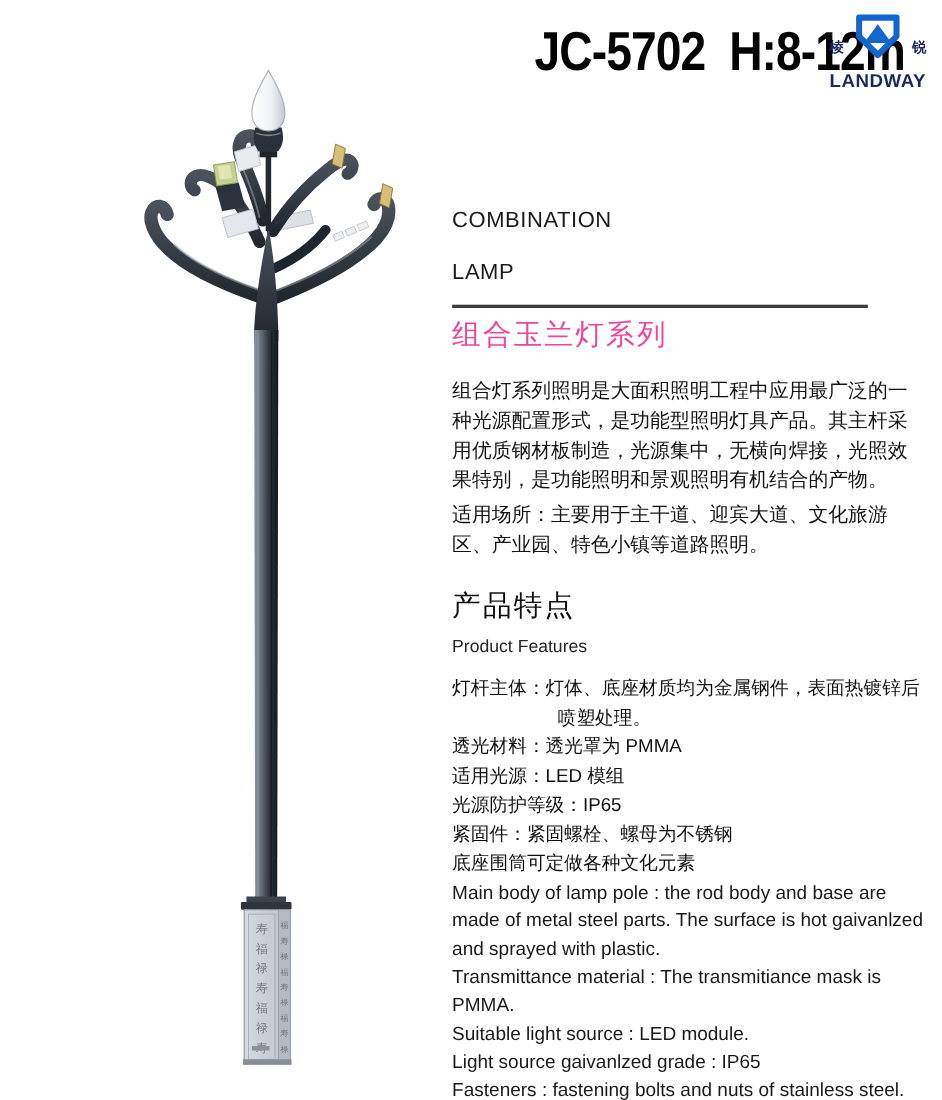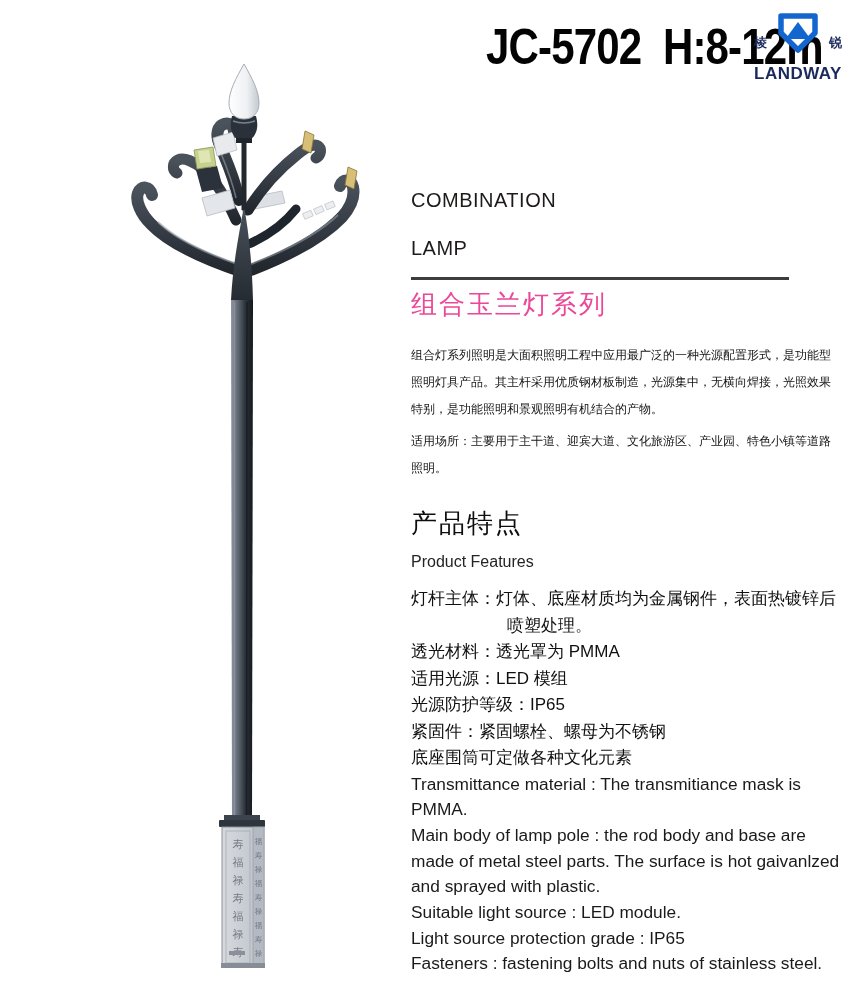--- a/index.html
+++ b/index.html
@@ -16,21 +16,21 @@
   .logo-cn{position:absolute;bottom:10px;font-size:13px;font-weight:bold;color:#1c2b5c;}
   .logo-cn.left{left:6px;}
   .logo-cn.right{right:6px;}
   .logo-wordmark{margin-top:2px;font-size:17px;font-weight:bold;color:#1b2a5c;letter-spacing:.5px;}
 
   
   .content{position:absolute;left:411px;top:176px;width:430px;}
   .title-en{font-size:20px;line-height:48px;font-weight:400;color:#1d1b1a;letter-spacing:.5px;}
   .divider{width:378px;height:3px;background:#3d3d3d;margin-top:5px;}
   .series-cn{margin-top:7px;font-size:26px;color:#ec4899;letter-spacing:2px;}
-  .para-cn{margin-top:20px;width:424px;font-size:12px;line-height:27px;color:#131313;}
+  .para-cn{margin-top:20px;width:424px;font-size:18px;line-height:27px;color:#131313;}
   .para-cn + .para-cn{margin-top:5px;}
   .features-title-cn{margin-top:24px;font-size:26px;color:#0d0d0d;font-weight:500;letter-spacing:2px;}
   .features-title-en{margin-top:12px;font-size:16px;color:#242424;font-weight:400;}
   .features-cn{margin-top:15px;font-size:17px;line-height:26.5px;color:#101010;}
   .feature-line.indent{padding-left:96px;}
   .features-en{font-size:17.3px;line-height:25.7px;color:#1a1a1a;}
 
   
   .lamp-figure{position:absolute;left:55px;top:58px;width:310px;height:915px;}
   .base-glyph{font-family:"DejaVu Sans",sans-serif;}
@@ -182,22 +182,22 @@
       <div class="feature-line">灯杆主体：灯体、底座材质均为金属钢件，表面热镀锌后</div>
       <div class="feature-line indent">喷塑处理。</div>
       <div class="feature-line">透光材料：透光罩为 PMMA</div>
       <div class="feature-line">适用光源：LED 模组</div>
       <div class="feature-line">光源防护等级：IP65</div>
       <div class="feature-line">紧固件：紧固螺栓、螺母为不锈钢</div>
       <div class="feature-line">底座围筒可定做各种文化元素</div>
     </div>
 
     <div class="features-en">
+      <div class="feature-line">Main body of lamp pole : the rod body and base are made of metal steel parts. The surface is hot gaivanlzed and sprayed with plastic.</div>
       <div class="feature-line">Transmittance material : The transmitiance mask is PMMA.</div>
-      <div class="feature-line">Main body of lamp pole : the rod body and base are made of metal steel parts. The surface is hot gaivanlzed and sprayed with plastic.</div>
       <div class="feature-line">Suitable light source : LED module.</div>
-      <div class="feature-line">Light source protection grade : IP65</div>
+      <div class="feature-line">Light source gaivanlzed grade : IP65</div>
       <div class="feature-line">Fasteners : fastening bolts and nuts of stainless steel.</div>
 
     </div>
   </div>
 
 </div>
 
 </body></html>

